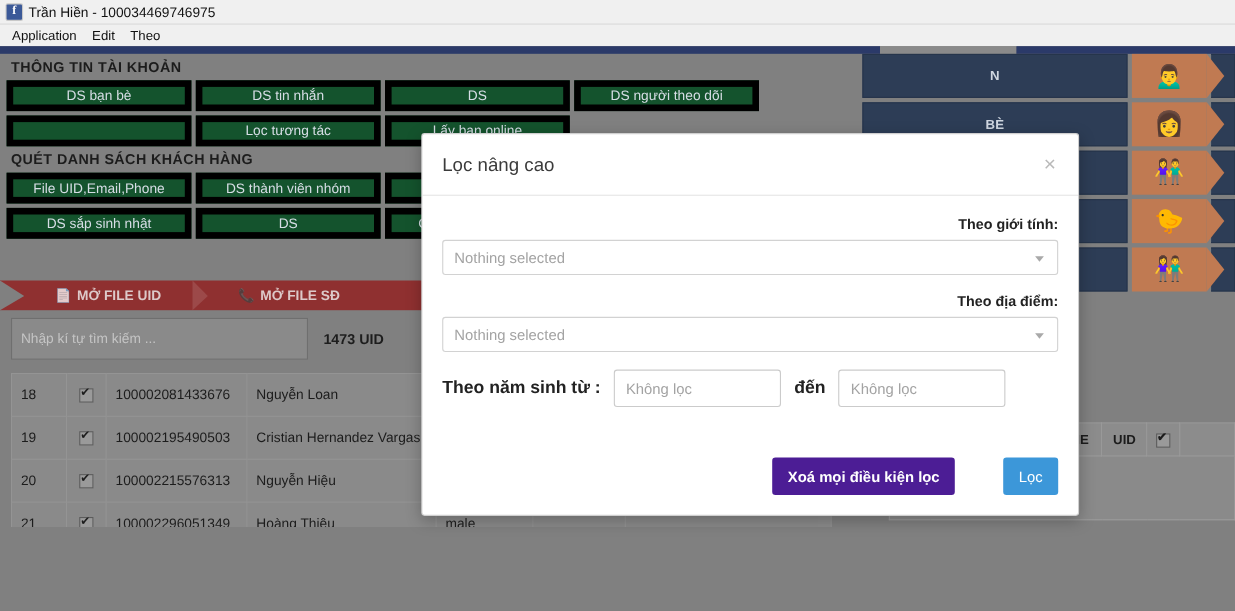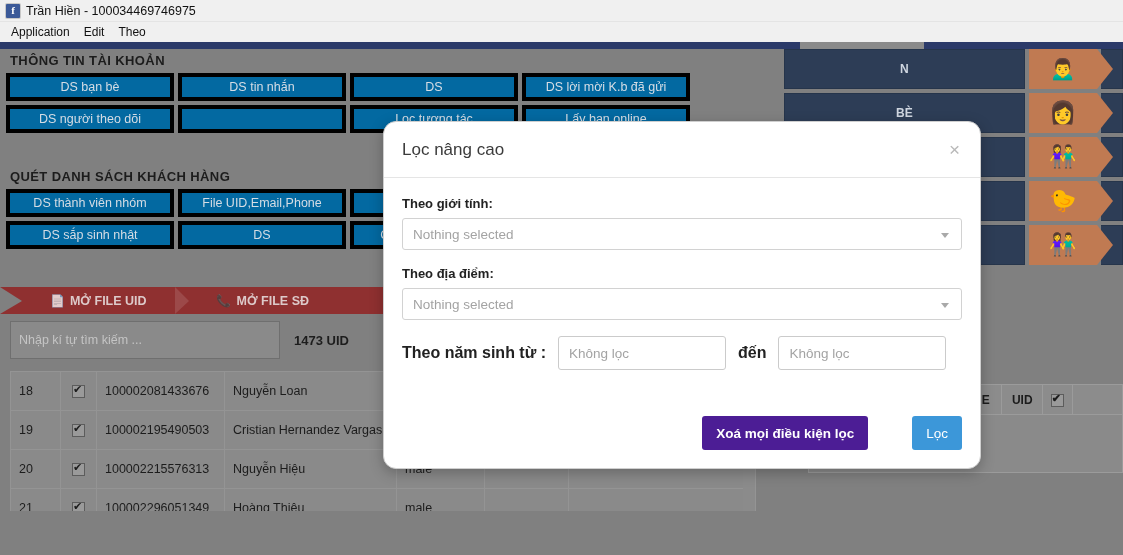--- a/index.html
+++ b/index.html
@@ -46,22 +46,22 @@
 
   
   #leftpanel { position: absolute; left: 0; top: 0; width: 782px; }
   .section-title {
     font-size: 13px; font-weight: bold; color: #1c1c1c;
     padding: 4px 0 5px 10px; letter-spacing: .4px;
   }
   .btn-grid { display: flex; flex-wrap: wrap; gap: 4px; padding: 0 6px; }
   .navbtn {
     width: 168px; height: 28px;
-    background: #0369a1; color: #d6dde5;
-    border: 4px solid #000000;
+    background: #14532d; color: #d6dde5;
+    border: 6px solid #000000;
     font-size: 12.5px;
     display: flex; align-items: center; justify-content: center;
     white-space: nowrap; overflow: hidden;
   }
   .navbtn.spacer { background: transparent; border: none; }
 
   
   #ribbon {
     margin-top: 6px; height: 27px; background: #8f3030;
     display: flex; align-items: center; position: relative;
@@ -173,50 +173,50 @@
   th.rc-stt { width: 38px; }
   th.rc-tt { width: 98px; }
   th.rc-name { width: 62px; }
   th.rc-uid { width: 42px; }
   th.rc-chk { width: 30px; }
   th.rc-pad { width: 60px; }
 
   
   #modal {
     position: absolute; left: 383px; top: 72px; width: 598px; height: 348px;
-    background: #ffffff; border: 1px solid #cfcfcf; border-radius: 13px;
+    background: #ffffff; border: 1px solid #cfcfcf; border-radius: 3px;
     box-shadow: 0 4px 14px rgba(0,0,0,.25);
     z-index: 50; display: flex; flex-direction: column;
   }
   #modal-header {
     height: 56px; border-bottom: 1px solid #e5e5e5;
     display: flex; align-items: center; padding: 0 18px;
   }
   #modal-title { font-size: 17px; color: #3b3b3b; flex: 1; }
   #modal-close {
     font-size: 19px; color: #b9b9b9; line-height: 1; cursor: pointer;
     font-family: "Liberation Sans", sans-serif; padding: 0 2px;
   }
   #modal-body { flex: 1; padding: 18px 18px 0 18px; }
-  .flabel { font-size: 13px; font-weight: bold; color: #222; margin-bottom: 7px; }
+  .flabel { font-size: 13px; font-weight: bold; color: #222; margin-bottom: 7px; text-align: right; }
   .fselect {
     height: 32px; border: 1px solid #d2d2d2; border-radius: 3px;
     display: flex; align-items: center; padding: 0 10px;
     font-size: 13.5px; color: #a3a3a3; background: #fff;
     margin-bottom: 16px; position: relative;
   }
   .fselect .caret {
     position: absolute; right: 12px; top: 14px;
     width: 0; height: 0; border-left: 4px solid transparent;
     border-right: 4px solid transparent; border-top: 5px solid #a9a9a9;
   }
   .yearrow { display: flex; align-items: center; gap: 12px; margin-top: 14px; }
   .yearrow .yl { font-size: 16px; font-weight: bold; color: #222; }
   .yinput {
-    width: 168px; height: 34px; border: 1px solid #cbcbcb; border-radius: 3px;
+    width: 152px; height: 34px; border: 1px solid #cbcbcb; border-radius: 3px;
     font-size: 13.5px; color: #4c1d95; padding: 0 10px; background: #fff;
     font-family: "Liberation Sans", sans-serif; outline: none;
   }
   .yinput::placeholder { color: #a3a3a3; }
   #modal-footer {
     height: 70px; display: flex; align-items: center; justify-content: flex-end;
     gap: 8px; padding: 0 18px;
   }
   .mbtn {
     border: none; border-radius: 3px; color: #fff; font-size: 13.5px;
@@ -248,32 +248,31 @@
 
 <div id="app">
 
   <div id="leftpanel">
 
     <div class="section-title">THÔNG TIN TÀI KHOẢN</div>
     <div class="btn-grid">
       <div class="navbtn">DS bạn bè</div>
       <div class="navbtn">DS tin nhắn</div>
       <div class="navbtn">DS</div>
-      <div class="navbtn">DS lời mời K.b đã gửi</div>
       <div class="navbtn">DS người theo dõi</div>
       <div class="navbtn"></div>
       <div class="navbtn">Lọc tương tác</div>
       <div class="navbtn">Lấy bạn online</div>
       <div class="navbtn spacer"></div>
     </div>
 
     <div class="section-title">QUÉT DANH SÁCH KHÁCH HÀNG</div>
     <div class="btn-grid">
+      <div class="navbtn">File UID,Email,Phone</div>
       <div class="navbtn">DS thành viên nhóm</div>
-      <div class="navbtn">File UID,Email,Phone</div>
       <div class="navbtn">DS</div>
       <div class="navbtn">DS bạn chung</div>
       <div class="navbtn">DS sắp sinh nhật</div>
       <div class="navbtn">DS</div>
       <div class="navbtn">GoogleMap Search</div>
       <div class="navbtn spacer"></div>
       <div class="navbtn spacer"></div>
     </div>
 
     <div id="ribbon">

